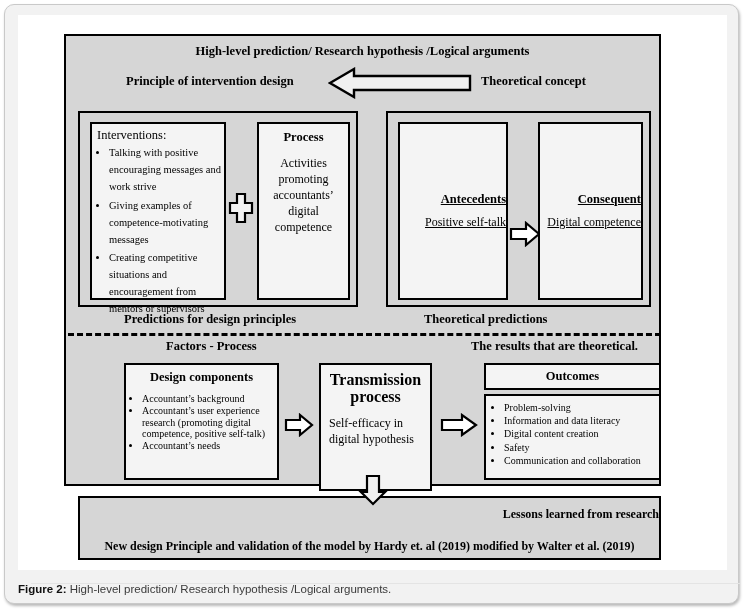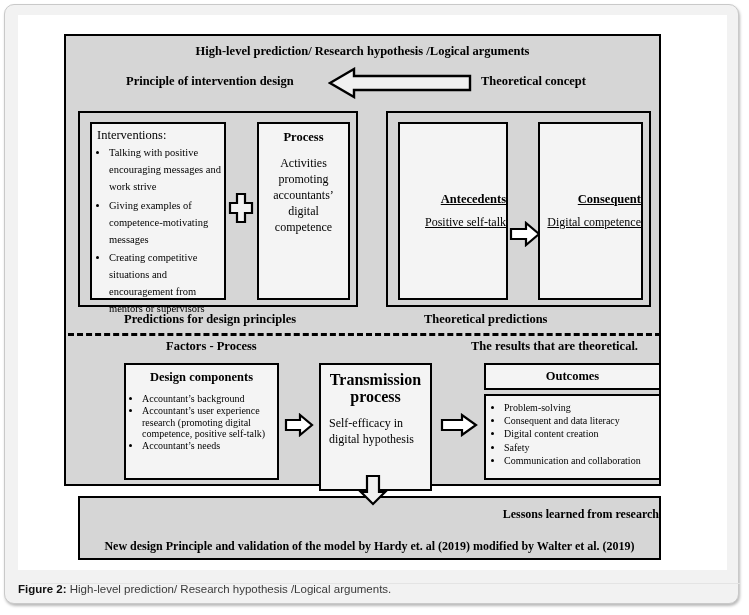--- a/index.html
+++ b/index.html
@@ -209,21 +209,21 @@
         <polygon points="2,7 22,7 22,2 36,12 22,22 22,17 2,17" fill="#ffffff" stroke="#000" stroke-width="2.2" stroke-linejoin="miter"></polygon>
       </svg>
 
       <div class="wbox outcomes-hdr">
         <div class="ttl">Outcomes</div>
       </div>
 
       <div class="wbox outcomes-body">
         <ul>
           <li>Problem-solving</li>
-          <li>Consequent and data literacy</li>
+          <li>Information and data literacy</li>
           <li>Digital content creation</li>
           <li>Safety</li>
           <li>Communication and collaboration</li>
         </ul>
       </div>
     </div>
 
     <svg class="arrow-down" style="left:340px;top:459px;" viewBox="0 0 30 32">
       <polygon points="9,2 21,2 21,18 27,18 15,30 3,18 9,18" fill="#f0f0f0" stroke="#000" stroke-width="2.2" stroke-linejoin="miter"></polygon>
     </svg>

